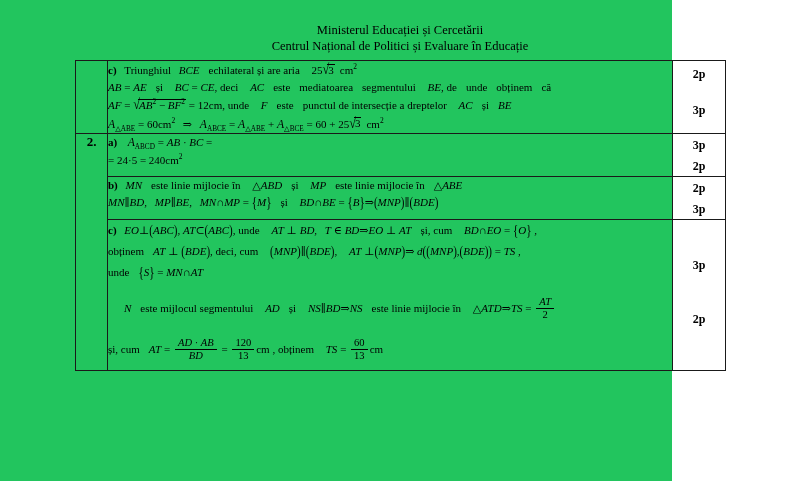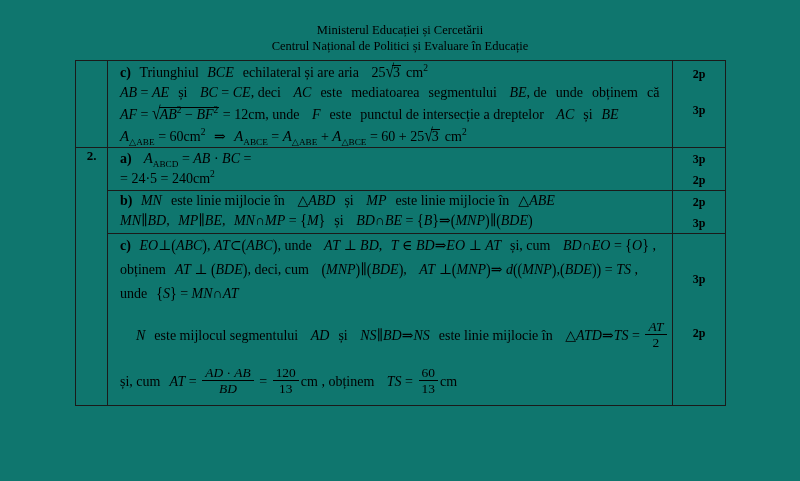--- a/index.html
+++ b/index.html
@@ -10,23 +10,23 @@
   body {
     width: 800px;
     height: 481px;
     font-family: "Liberation Serif", "DejaVu Serif", serif;
     color: #000000;
     overflow: hidden;
   }
 
   .page {
     position: relative;
-    width: 800px;
+    width: 672px;
     height: 481px;
-    background: #0f766e;
+    background: #22c55e;
   }
 
   
   .doc-header {
     position: absolute;
     top: 22px;
     left: 0;
     width: 800px;
     text-align: center;
     line-height: 1.28;
@@ -69,22 +69,21 @@
 
   .body-cell {
     padding: 2px 8px 3px 10px;
     font-size: 13.2px;
     line-height: 1.0;
   }
 
   .mline {
     white-space: nowrap;
     padding: 3px 0 3px 0;
-    font-size: 14px;
-    margin-left: 12px;
+    font-size: 11px;
   }
 
   
   .it { font-style: italic; }
   .bold { font-weight: bold; }
   .upr { font-style: normal; }
 
   sup.ex {
     font-size: 0.68em;
     vertical-align: super;

